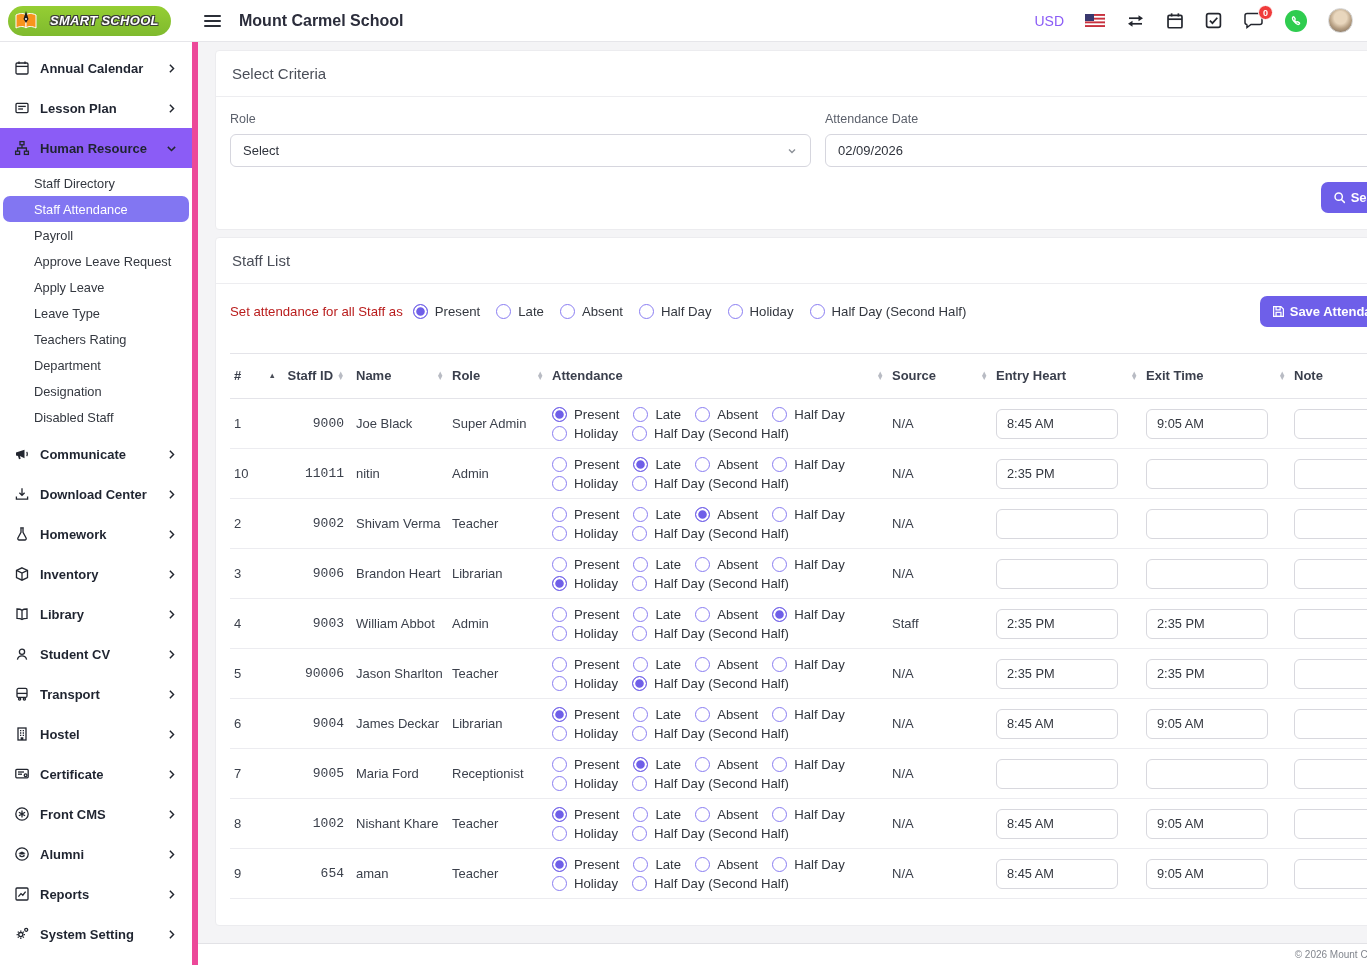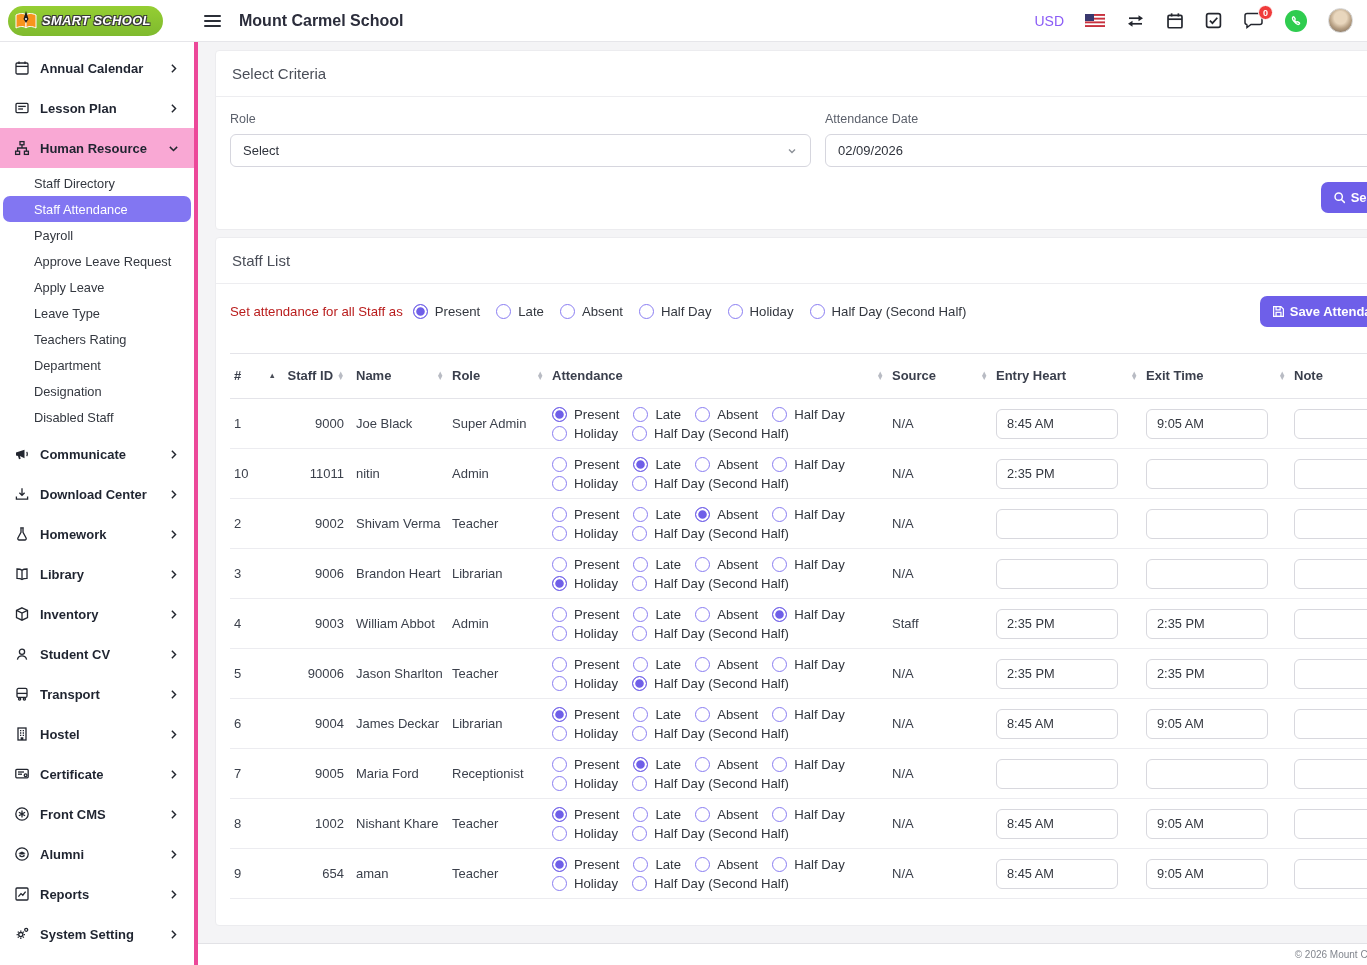--- a/index.html
+++ b/index.html
@@ -5,50 +5,50 @@
   * { margin:0; padding:0; box-sizing:border-box; }
   html,body { width:1367px; height:965px; overflow:hidden;
     font-family:"Liberation Sans","DejaVu Sans",sans-serif; background:#f4f4f6; color:#3b3f4a; }
 
   
   .topbar { height:42px; background:#fff; display:flex; align-items:center; border-bottom:1px solid #e6e6ea; }
   .logo-area { width:198px; display:flex; align-items:center; padding-left:8px; flex:0 0 198px; }
   .logo-pill { display:flex; align-items:center; gap:4px; background:linear-gradient(#95ce33,#7fba2e);
     border-radius:15px; height:30px; padding:0 12px 0 6px; }
   .logo-text { font-size:13px; font-weight:800; font-style:italic; color:#fff; letter-spacing:.3px; white-space:nowrap;
-    text-shadow:1px 1px 0 #3a3a3a,-1px 1px 0 #3a3a3a,1px -1px 0 #3a3a3a,-1px -1px 0 #3a3a3a; }
+    text-shadow:1px 1px 0 #3a3a3a,-1px 1px 0 #3a3a3a,1px -1px 0 #3a3a3a,-1px -1px 0 #3a3a3a;margin-left:8px; }
   .hamburger { width:17px; display:flex; flex-direction:column; gap:3px; margin:0 18px 0 6px; cursor:pointer; }
   .hamburger span { height:2px; background:#2b2f38; border-radius:1px; }
   .app-title { font-size:16px; font-weight:700; color:#2b2d3b; }
   .topbar-right { margin-left:auto; display:flex; align-items:center; gap:21px; padding-right:14px; }
   .search-pill { display:flex; align-items:center; border:1px solid #d9d9df; border-radius:16px; height:28px;
     width:200px; padding:0 10px; }
   .search-pill input { border:none; outline:none; flex:1; font-size:12.5px; color:#555; background:transparent; min-width:0;
     font-family:"Liberation Sans","DejaVu Sans",sans-serif; }
   .search-pill input::placeholder { color:#9aa0a8; }
   .cur-text { font-size:14px; font-weight:400; color:#8b5cf6; }
   .hicon { display:flex; align-items:center; justify-content:center; position:relative; cursor:pointer; }
   .hicon svg { display:block; }
   .badge { position:absolute; top:-7px; right:-9px; background:#f03b3b; color:#fff; font-size:9px; font-weight:700;
     min-width:15px; height:15px; border-radius:8px; display:flex; align-items:center; justify-content:center;
     border:1.5px solid #fff; padding:0 3px; }
   .wa-circle { width:22px; height:22px; border-radius:50%; background:#2fcc4f; display:flex; align-items:center; justify-content:center; }
   .avatar { width:25px; height:25px; border-radius:50%; background:radial-gradient(circle at 50% 38%, #e8d6bd 0 34%, #b59e82 60%, #6e6052 100%); border:1px solid #d5d5d5; }
 
   
   .body-row { display:flex; height:923px; }
-  .sidebar { width:198px; flex:0 0 198px; background:#fff; border-right:4px solid #ec4899; overflow:hidden; padding-top:6px; }
+  .sidebar { width:198px; flex:0 0 198px; background:#fff; border-right:6px solid #ec4899; overflow:hidden; padding-top:6px; }
   .right-col { flex:1; display:flex; flex-direction:column; }
   .main { flex:1; overflow:hidden; padding:8px 17px 0 17px; }
   .footer { height:22px; background:#fff; border-top:1px solid #e2e2e6; display:flex; align-items:center;
     justify-content:flex-end; padding-right:12px; font-size:10px; color:#82868e; }
 
   
   .side-item { display:flex; align-items:center; gap:10px; padding:0 14px; height:40px; cursor:pointer; color:#1f2430; }
-  .side-item.expanded { background:#f9a8d4; }
+  .side-item.expanded { background:#8b5cf6; }
   .side-item .lbl { font-size:13px; font-weight:700; flex:1; }
   .side-item svg { color:#22262f; }
   .chev { color:#3a3f4a; display:flex; }
   .submenu { padding:2px 0 4px; }
   .sub-item { display:flex; align-items:center; height:26px; padding-left:31px; font-size:12.8px; color:#33373f;
     cursor:pointer; border-radius:7px; margin:0 3px; }
   .sub-item.active { background:#8276f2; color:#fff; }
 
   
   .card { background:#fff; border:1px solid #ececef; border-radius:4px; margin-bottom:7px; }
@@ -76,21 +76,21 @@
 
   .table { margin:16px 14px 26px; }
   .t-row { display:grid; grid-template-columns:42px 64px 88px 92px 332px 96px 142px 140px auto;
     column-gap:8px; align-items:center; border-bottom:1px solid #ececf0; min-height:50px; padding:0 4px; font-size:13px; color:#3c414c; }
   .t-head { border-top:1px solid #e4e4e9; border-bottom:1px solid #e4e4e9; min-height:46px;
     font-weight:700; color:#3a3f4c; cursor:pointer; }
   .th-cell { display:flex; align-items:center; justify-content:space-between; gap:4px; }
   .th-cell .th-lbl { line-height:1.15; }
   .sort { display:flex; flex-direction:column; line-height:.55; font-size:7.5px; color:#b9bcc4; }
   .sort .on { color:#4a4e58; }
-  .c-staffid { text-align:right; padding-right:4px; }
+  .c-staffid { text-align:right; padding-right:4px;font-family:Liberation Mono, monospace; }
   .th-staffid { justify-content:center; text-align:center; }
   .att-cell { display:flex; flex-wrap:wrap; column-gap:14px; row-gap:2px; padding:6px 0; }
   .att-cell .brk { flex-basis:100%; height:0; }
   .cell-input { width:122px; height:30px; border:1px solid #d8d8de; border-radius:6px; padding:0 10px; font-size:12.8px;
     color:#33373f; outline:none; background:#fff; font-family:"Liberation Sans","DejaVu Sans",sans-serif; }
   .cell-input.note { width:108px; }
 </style>
 </head>
 <body>
 
@@ -252,36 +252,36 @@
         </svg>
         <span class="lbl">Homework</span>
         <span class="chev">
           <svg width="13" height="13" viewBox="0 0 16 16" fill="none" stroke="currentColor" stroke-width="1.8">
             <path d="M6 3.5 10.5 8 6 12.5"></path>
           </svg>
         </span>
       </div>
       <div class="side-item">
         <svg width="16" height="16" viewBox="0 0 16 16" fill="none" stroke="currentColor" stroke-width="1.3">
+          <path d="M8 1.8 13.5 4.4v7.2L8 14.2 2.5 11.6V4.4z"></path>
+          <path d="M2.5 4.4 8 7l5.5-2.6M8 7v7"></path>
+        </svg>
+        <span class="lbl">Inventory</span>
+        <span class="chev">
+          <svg width="13" height="13" viewBox="0 0 16 16" fill="none" stroke="currentColor" stroke-width="1.8">
+            <path d="M6 3.5 10.5 8 6 12.5"></path>
+          </svg>
+        </span>
+      </div>
+      <div class="side-item">
+        <svg width="16" height="16" viewBox="0 0 16 16" fill="none" stroke="currentColor" stroke-width="1.3">
           <path d="M8 4.2C6.9 3.3 5 3 3 3v9.4c2 0 3.9.3 5 1.1 1.1-.8 3-1.1 5-1.1V3c-2 0-3.9.3-5 1.2z"></path>
           <line x1="8" y1="4.2" x2="8" y2="13.3"></line>
         </svg>
         <span class="lbl">Library</span>
-        <span class="chev">
-          <svg width="13" height="13" viewBox="0 0 16 16" fill="none" stroke="currentColor" stroke-width="1.8">
-            <path d="M6 3.5 10.5 8 6 12.5"></path>
-          </svg>
-        </span>
-      </div>
-      <div class="side-item">
-        <svg width="16" height="16" viewBox="0 0 16 16" fill="none" stroke="currentColor" stroke-width="1.3">
-          <path d="M8 1.8 13.5 4.4v7.2L8 14.2 2.5 11.6V4.4z"></path>
-          <path d="M2.5 4.4 8 7l5.5-2.6M8 7v7"></path>
-        </svg>
-        <span class="lbl">Inventory</span>
         <span class="chev">
           <svg width="13" height="13" viewBox="0 0 16 16" fill="none" stroke="currentColor" stroke-width="1.8">
             <path d="M6 3.5 10.5 8 6 12.5"></path>
           </svg>
         </span>
       </div>
       <div class="side-item">
         <svg width="16" height="16" viewBox="0 0 16 16" fill="none" stroke="currentColor" stroke-width="1.3">
           <circle cx="8" cy="5.8" r="2.6"></circle>
           <path d="M3.4 13.6c.6-2.5 2.4-3.7 4.6-3.7s4 1.2 4.6 3.7"></path>

